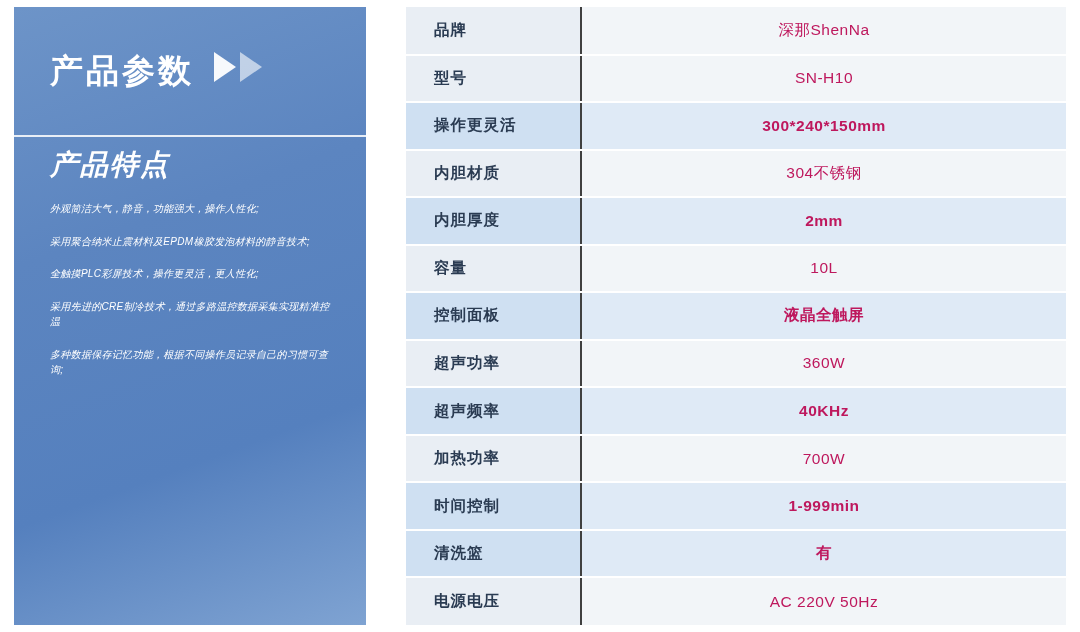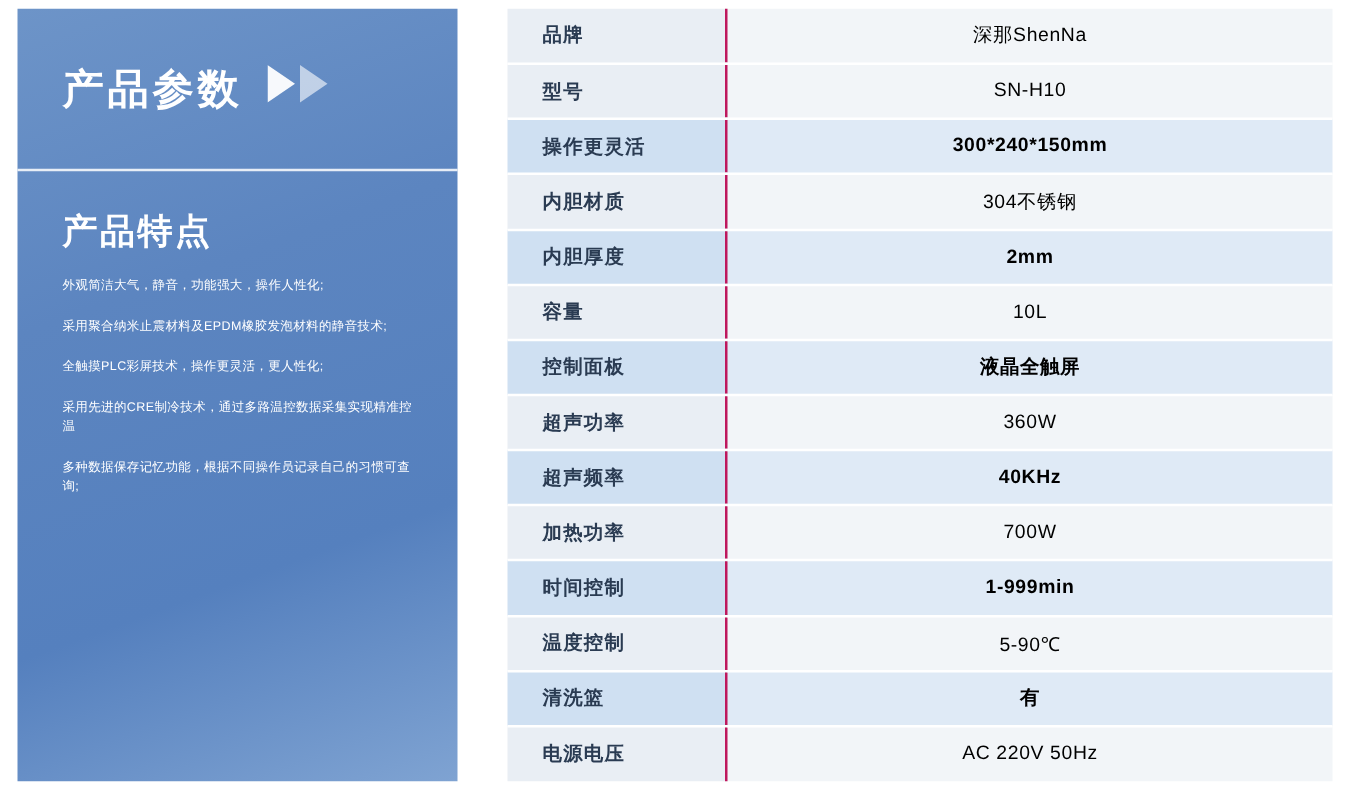--- a/index.html
+++ b/index.html
@@ -56,21 +56,22 @@
   .arrows {
     display: inline-block;
     vertical-align: middle;
     margin-left: 16px;
     position: relative;
     top: -3px;
   }
   .arrows svg { display: block; }
 
   .features {
-    padding: 34px 34px 0 36px;
+    padding: 14px 34px 0 36px;
+    font-style: italic;
   }
   .features h2 {
     margin: 0 0 22px 0;
     color: #ffffff;
     font-size: 28px;
     font-weight: bold;
     letter-spacing: 2px;
     line-height: 1;
   }
   .feature-item {
@@ -101,23 +102,23 @@
   }
   .spec-table td.k {
     width: 175px;
     padding-left: 28px;
     font-weight: bold;
     color: #2a3b52;
     letter-spacing: 1px;
   }
   .spec-table td.v {
     text-align: center;
-    color: #000000;
+    color: #be185d;
     letter-spacing: 0.5px;
-    border-left: 2px solid #be185d;
+    border-left: 2px solid #404040;
   }
   .spec-table tr.odd td.k  { background: #e9eef4; margin-left: 36px; }
   .spec-table tr.odd td.v  { background: #f2f5f8; }
   .spec-table tr.even td.k { background: #cfe0f2; }
   .spec-table tr.even td.v { background: #dfeaf6; }
   .spec-table tr td { border-bottom: 2px solid #ffffff; }
   .spec-table tr:last-child td { border-bottom: none; }
   .spec-table tr.even td.v { font-weight: bold; }
   .spec-table tr.odd td.v { font-weight: normal; }
 </style>
@@ -189,24 +190,20 @@
         <td class="v">40KHz</td>
       </tr>
       <tr class="odd">
         <td class="k">加热功率</td>
         <td class="v">700W</td>
       </tr>
       <tr class="even">
         <td class="k">时间控制</td>
         <td class="v">1-999min</td>
       </tr>
-      <tr class="odd">
-        <td class="k">温度控制</td>
-        <td class="v">5-90℃</td>
-      </tr>
       <tr class="even">
         <td class="k">清洗篮</td>
         <td class="v">有</td>
       </tr>
       <tr class="odd">
         <td class="k">电源电压</td>
         <td class="v">AC 220V  50Hz</td>
       </tr>
     </tbody>
   </table>

